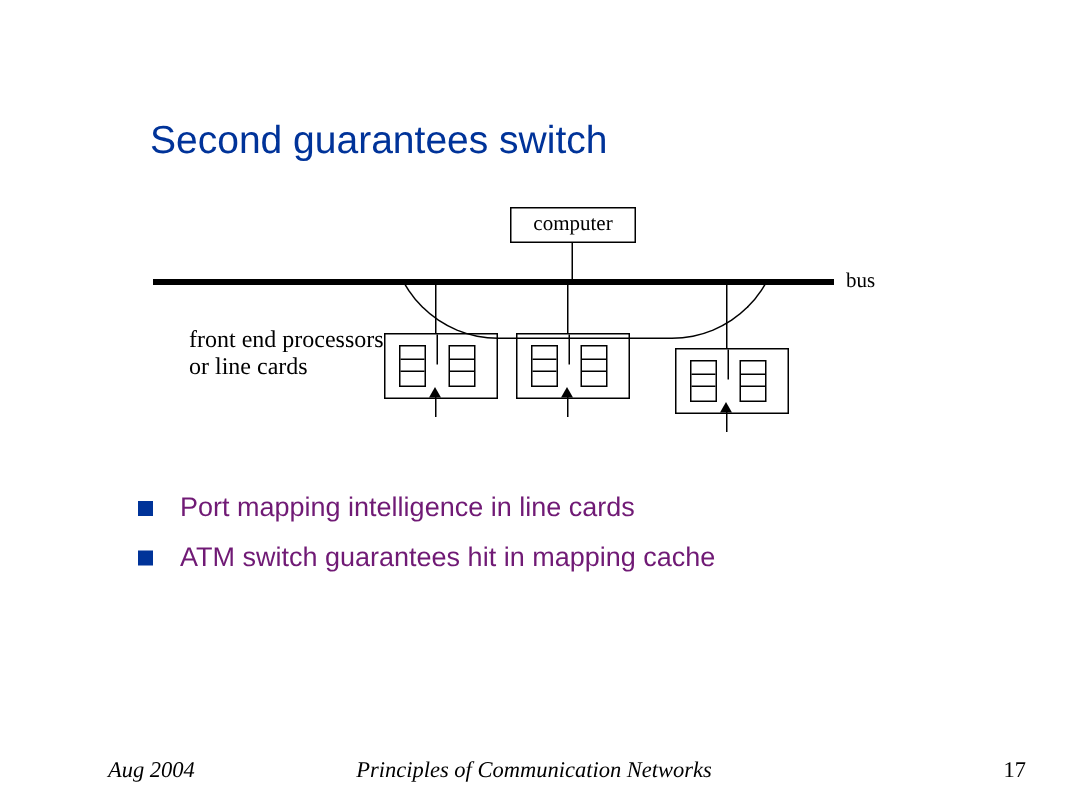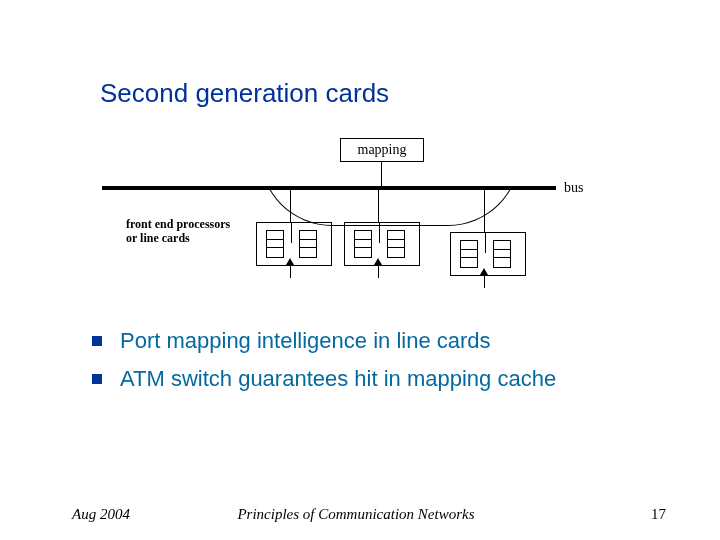--- a/index.html
+++ b/index.html
@@ -52,24 +52,23 @@
     top: 180px;
     left: 564px;
     font-family: Liberation Serif, serif;
     font-size: 14px;
   }
   .fep-label {
     position: absolute;
     top: 218px;
     left: 126px;
     font-family: "Times New Roman", serif;
-    font-size: 12px;
+    font-size: 16px;
     line-height: 1.15;
     white-space: pre;
-    font-weight: bold;
   }
   .vdrop {
     position: absolute;
     width: 0;
     border-left: 1px solid #000;
   }
   .card-box {
     position: absolute;
     width: 74px;
     height: 42px;
@@ -128,49 +127,49 @@
   }
   .bullets {
     position: absolute;
     top: 328px;
     left: 92px;
   }
   .bullet-row {
     display: flex;
     align-items: center;
     margin-bottom: 12px;
-    font-size: 22px;
-    color: #0369a1;
+    font-size: 18px;
+    color: #701a75;
   }
   .bullet-sq {
     width: 10px;
     height: 10px;
     background: #003399;
     margin-right: 18px;
     flex-shrink: 0;
   }
   .footer {
     position: absolute;
     bottom: 34px;
     left: 0;
     width: 720px;
     font-family: "Times New Roman", serif;
     font-style: italic;
     font-size: 15px;
   }
   .ft-left { position: absolute; left: 72px; }
   .ft-center { position: absolute; left: 0; width: 712px; text-align: center; }
-  .ft-right { position: absolute; right: 54px; font-style: normal; text-align: center; }
+  .ft-right { position: absolute; right: 36px; font-style: normal; text-align: center; }
 </style>
 </head>
 <body>
 
-<div class="title">Second generation cards</div>
-
-<div class="computer-box">mapping</div>
+<div class="title">Second guarantees switch</div>
+
+<div class="computer-box">computer</div>
 <div class="comp-line"></div>
 
 <div class="bus"></div>
 <div class="bus-label">bus</div>
 
 <div class="fep-label">front end processors
 or line cards</div>
 
 <div class="vdrop" style="top:190px;left:290px;height:32px;"></div>
 <div class="vdrop" style="top:190px;left:378px;height:32px;"></div>

